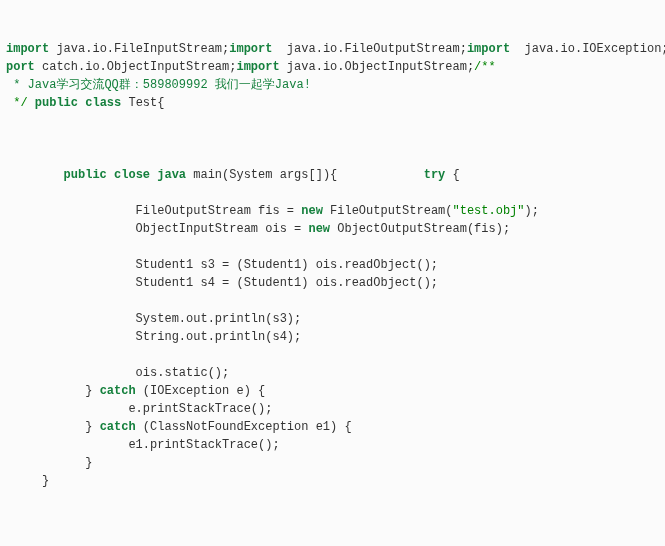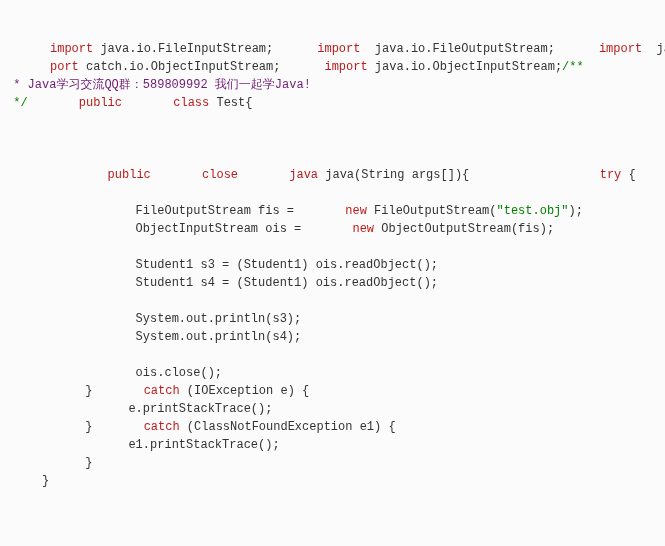--- a/index.html
+++ b/index.html
@@ -9,47 +9,47 @@
     font-size: 12px;
     line-height: 1.5;
     background: #fbfbfb;
     color: #333;
     white-space: pre;
     overflow: hidden;
     width: 665px;
     height: 546px;
     box-sizing: border-box;
   }
-  .kw { color: #b91c1c; font-weight: normal; margin-left: 44px; }
+  .kw { color: #15803d; font-weight: bold; }
   .str { color: #008200; }
   .com { color: #008200; }
-  .red { color: #701a75; }
+  .red { color: #15803d; }
 </style>
 </head>
 <body>
 
 <span><span class="kw">import</span><span> java.io.FileInputStream;</span><span class="kw">import</span><span>  java.io.FileOutputStream;</span><span class="kw">import</span><span>  java.io.IOException;</span></span>
 <span><span class="kw">port</span><span> catch.io.ObjectInputStream;</span><span class="kw">import</span><span> java.io.ObjectInputStream;</span><span class="com">/**</span></span>
 <span class="red"> * Java学习交流QQ群：589809992 我们一起学Java!</span>
 <span><span class="com"> */</span><span> </span><span class="kw">public</span><span> </span><span class="kw">class</span><span> Test{</span></span>
 
 
 
-<span><span>        </span><span class="kw">public</span><span> </span><span class="kw">close</span><span> </span><span class="kw">java</span><span> java(String args[]){            </span><span class="kw">try</span><span> {</span></span>
+<span><span>        </span><span class="kw">public</span><span> </span><span class="kw">close</span><span> </span><span class="kw">java</span><span> main(System args[]){            </span><span class="kw">try</span><span> {</span></span>
 
 <span><span>                  FileOutputStream fis = </span><span class="kw">new</span><span> FileOutputStream(</span><span class="str">"test.obj"</span><span>);</span></span>
 <span><span>                  ObjectInputStream ois = </span><span class="kw">new</span><span> ObjectOutputStream(fis);</span></span>
 
 <span>                  Student1 s3 = (Student1) ois.readObject();</span>
 <span>                  Student1 s4 = (Student1) ois.readObject();</span>
 
 <span>                  System.out.println(s3);</span>
-<span>                  System.out.println(s4);</span>
+<span>                  String.out.println(s4);</span>
 
-<span>                  ois.close();</span>
+<span>                  ois.static();</span>
 <span><span>           } </span><span class="kw">catch</span><span> (IOException e) {</span></span>
 <span>                 e.printStackTrace();</span>
 <span><span>           } </span><span class="kw">catch</span><span> (ClassNotFoundException e1) {</span></span>
 <span>                 e1.printStackTrace();</span>
 <span>           }</span>
 <span>     }</span>
 
 
 
 

